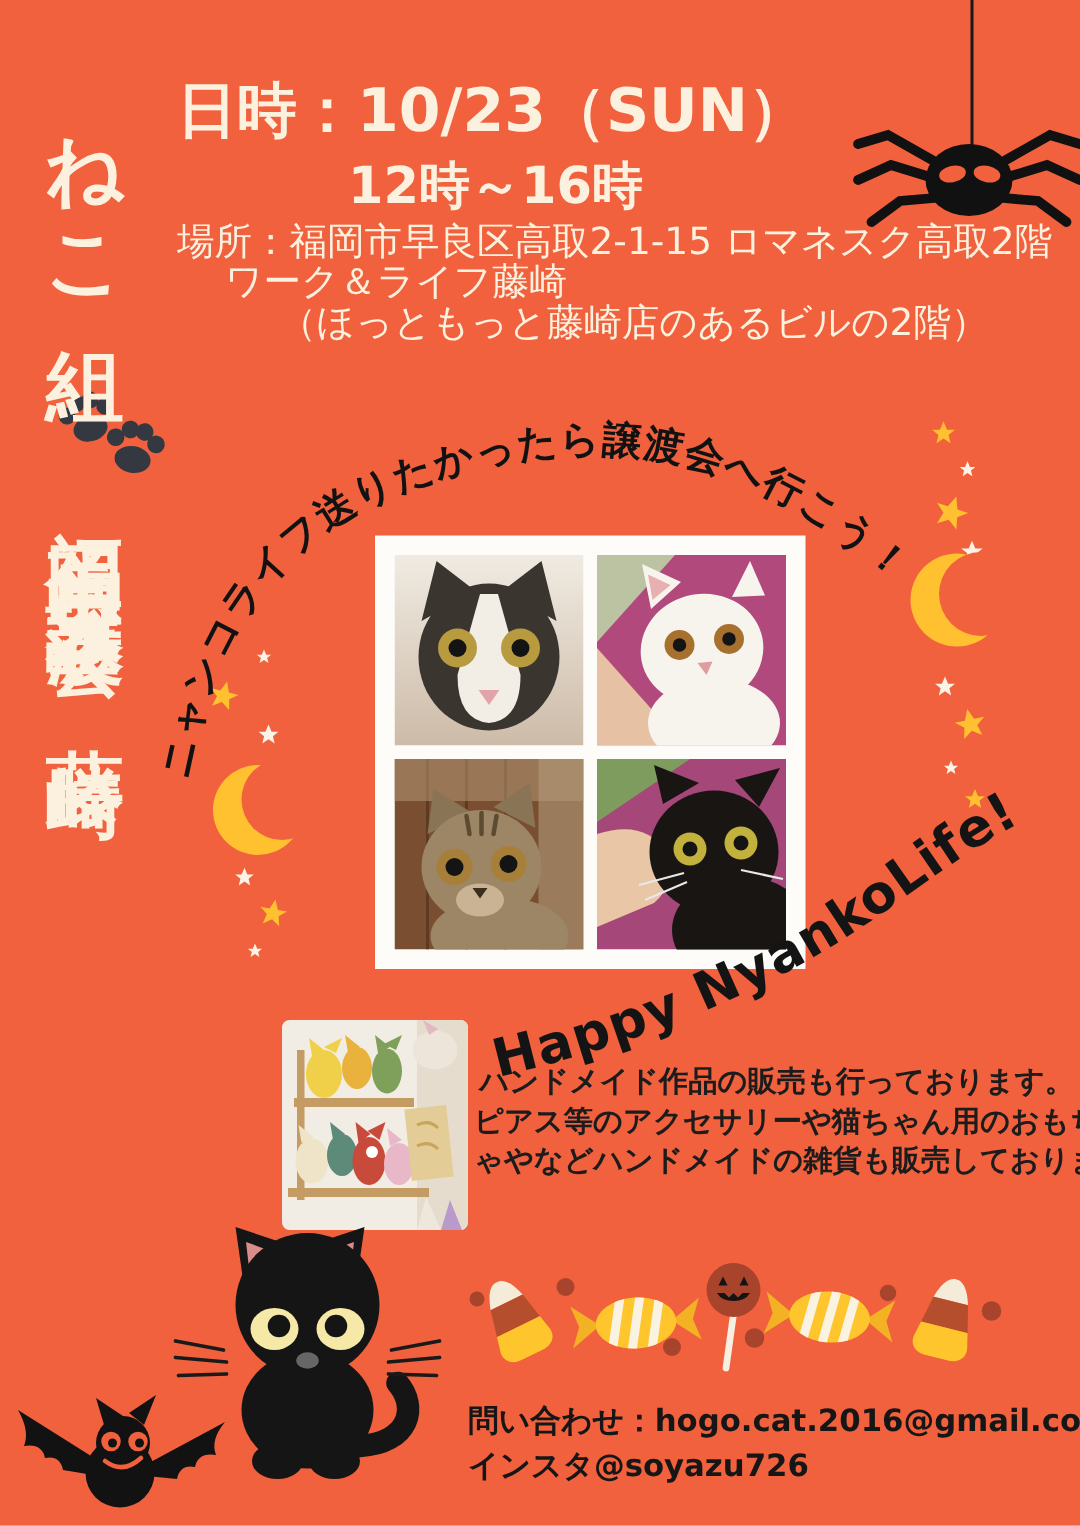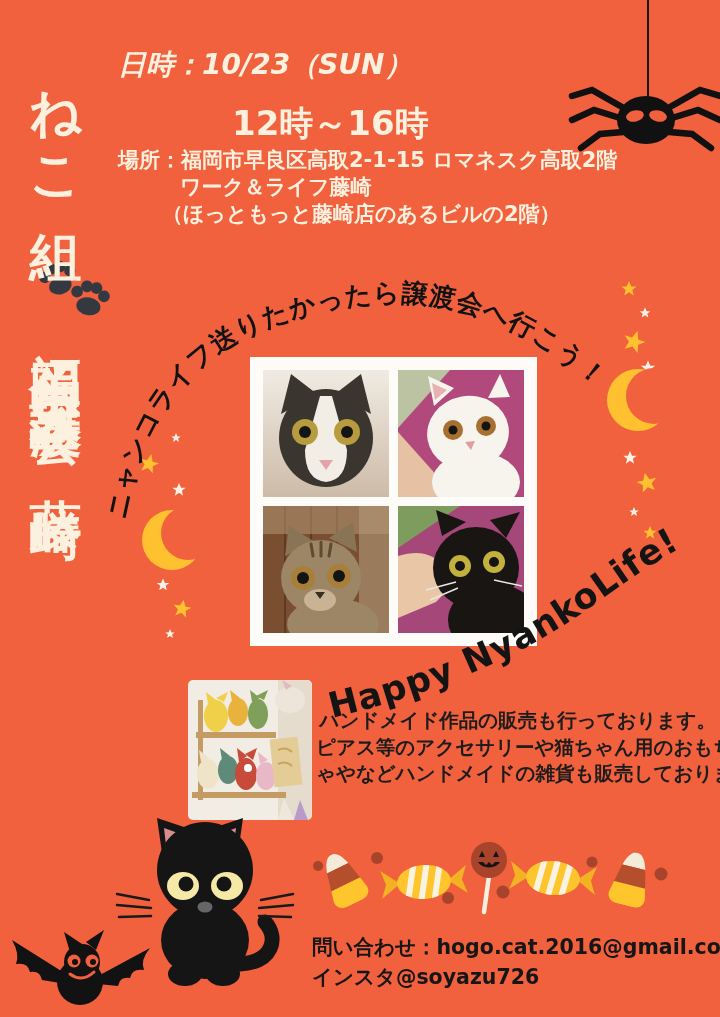--- a/index.html
+++ b/index.html
@@ -14,25 +14,25 @@
   
   .vtitle{
     position:absolute; writing-mode:vertical-rl; text-orientation:mixed;
     color:#FBF1DE; font-size:52px; font-weight:800; line-height:1;
     letter-spacing:10px; z-index:3; white-space:nowrap;
   }
   .vt1{left:30px; top:54px;}
   .vt2{left:30px; top:312px;}
 
   
-  .dt1{position:absolute; left:118px; top:46px; color:#FBF1DE; font-size:28px; font-weight:800; z-index:3;font-style:italic;}
+  .dt1{position:absolute; left:118px; top:46px; color:#FBF1DE; font-size:40px; font-weight:800; z-index:3;}
   .dt2{position:absolute; left:232px; top:101px; color:#FBF1DE; font-size:34px; font-weight:800; z-index:3;text-align:center;}
-  .loc{position:absolute; left:118px; top:147px; color:#FBF1DE; font-size:21px; font-weight:700; line-height:27px; z-index:3; white-space:nowrap;}
-  .loc .l2{margin-left:62px;}
-  .loc .l3{margin-left:44px;}
+  .loc{position:absolute; left:118px; top:147px; color:#FBF1DE; font-size:25px; font-weight:400; line-height:27px; z-index:3; white-space:nowrap;}
+  .loc .l2{margin-left:32px;}
+  .loc .l3{margin-left:68px;}
 
   
   .photo-frame{
     position:absolute; left:250px; top:357px; width:287px; height:289px;
     background:#FDFCF8; box-sizing:border-box; padding:13px;
     display:grid; grid-template-columns:1fr 1fr; grid-template-rows:1fr 1fr; gap:9px; z-index:2;
   }
   .photo-frame svg{display:block;width:100%;height:100%;}
 
   .craft-photo{

